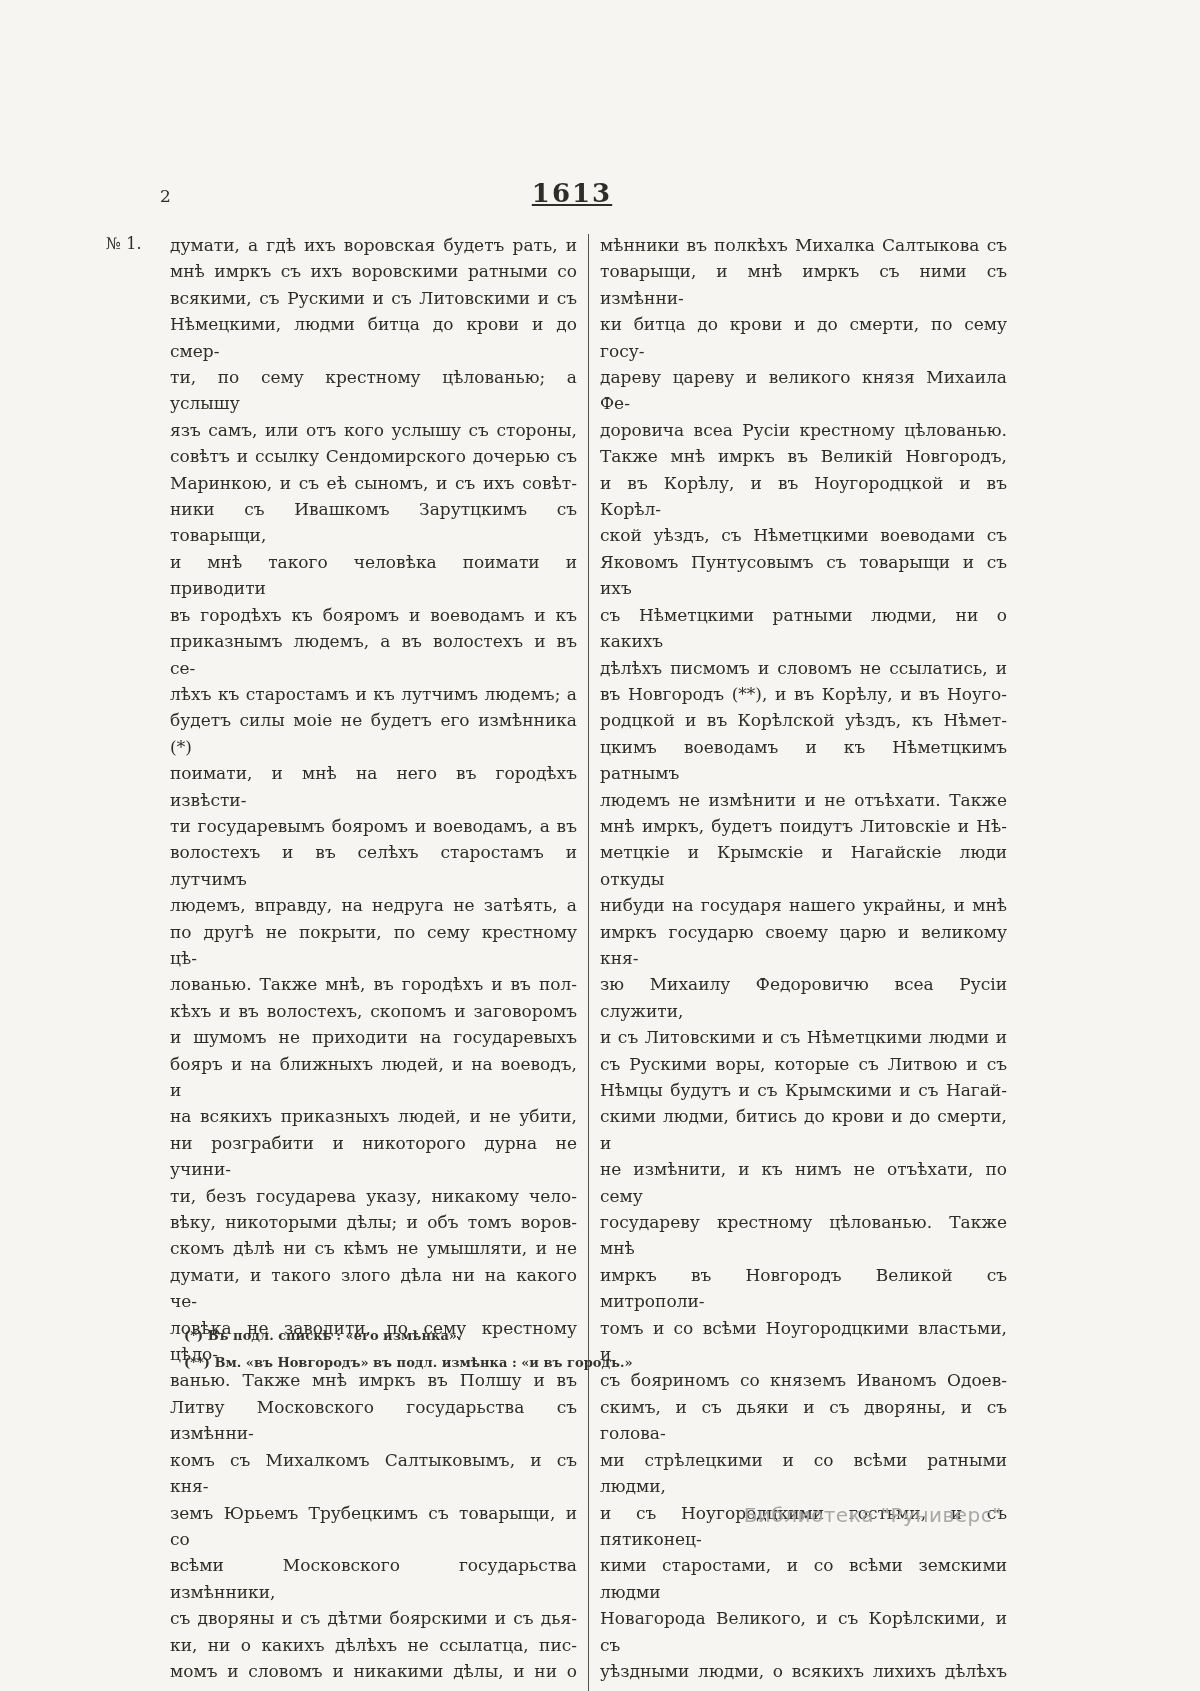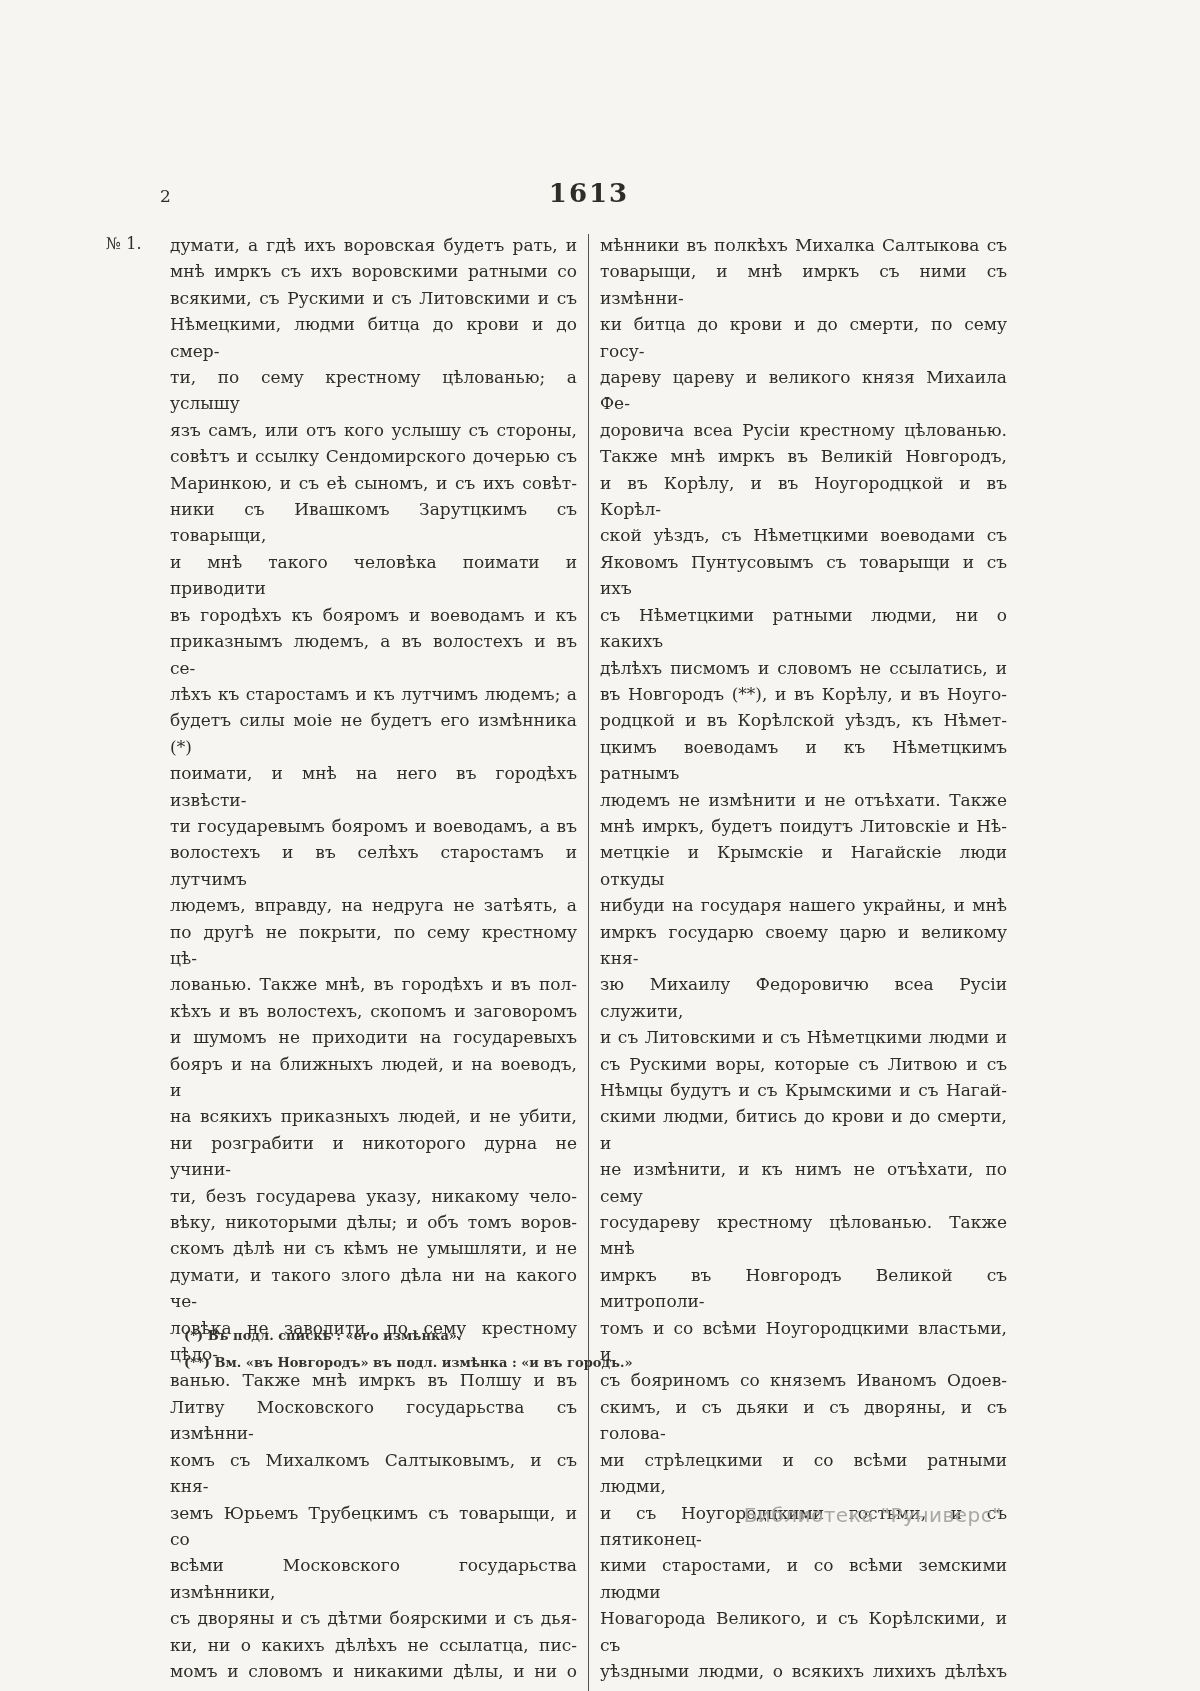--- a/index.html
+++ b/index.html
@@ -15,27 +15,28 @@
   .sheet { position: absolute; inset: 0; }
 
   .page-number {
     position: absolute;
     left: 160px;
     top: 186px;
     font-size: 17px;
   }
   .year-header {
     position: absolute;
-    left: 170px;
+    left: 153px;
     width: 838px;
     top: 178px;
     text-align: center;
     font-size: 26px;
     font-weight: bold;
     letter-spacing: 2px;
+    text-decoration: underline;
   }
   .entry-number {
     position: absolute;
     left: 106px;
     top: 234px;
     font-size: 16px;
     white-space: nowrap;
   }
   .columns {
     position: absolute;

